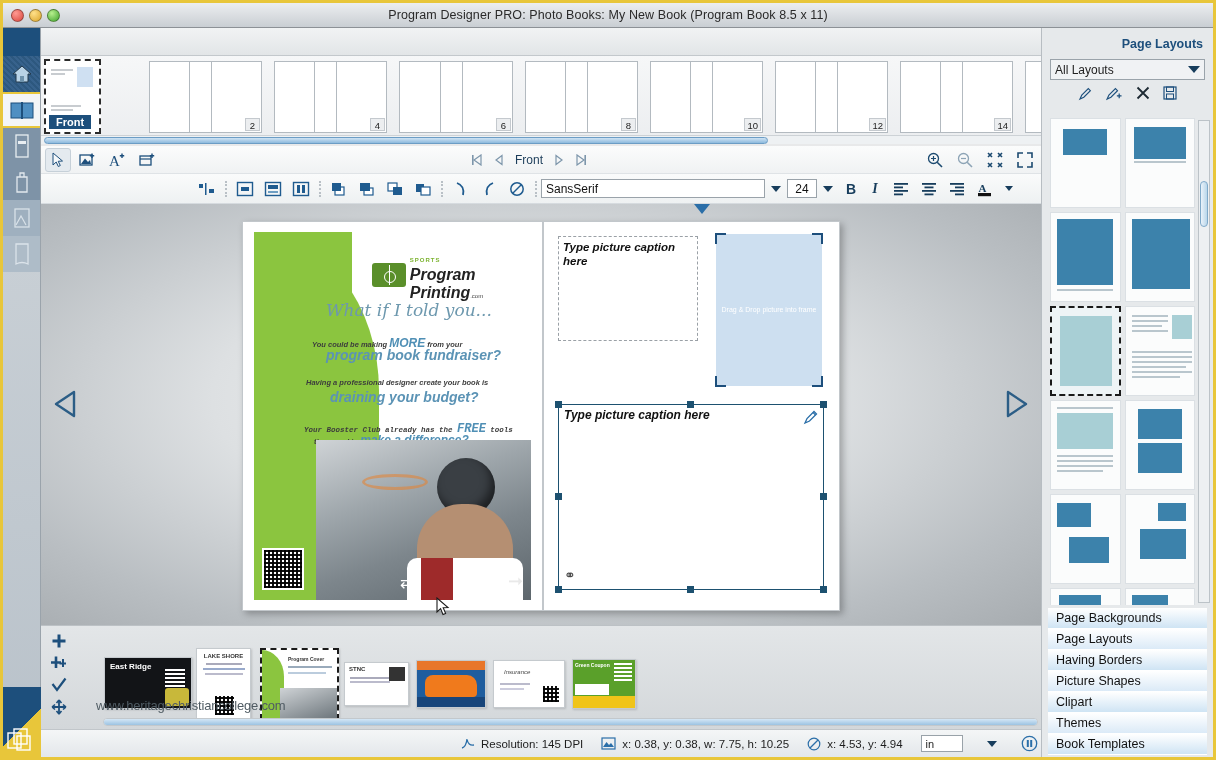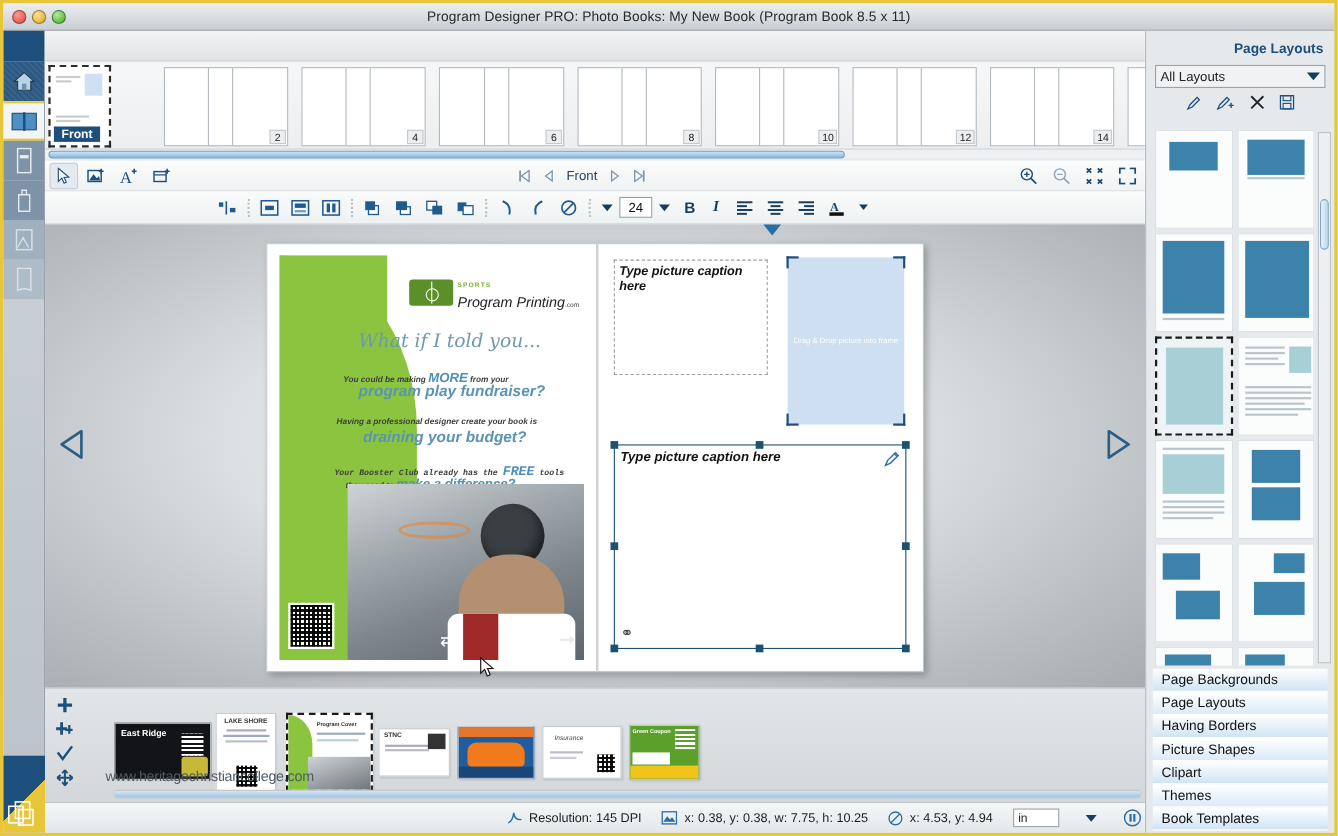--- a/index.html
+++ b/index.html
@@ -189,21 +189,21 @@
     border-top-right-radius: 290px 368px;
   }
   .art-green2 {
     position:absolute; left:0; top:0; width:98px; height:368px; background:#8bc53f;
   }
   .logo { position:absolute; left:118px; top:16px; display:flex; align-items:center; gap:4px; }
   .logo-mark { width:40px; height:24px; background:#5a8f2a; border-radius:3px; position:relative; }
   .logo-mark:before { content:""; position:absolute; left:50%; top:2px; width:1px; height:20px; background:#fff; }
   .logo-mark:after { content:""; position:absolute; left:50%; top:8px; width:10px;height:10px;margin-left:-5px;border:1px solid #fff;border-radius:50%; }
   .logo-t1 { font-size:6px; font-weight:bold; color:#7cb32f; letter-spacing:1px; }
-  .logo-t2 { font-size:13px; font-weight:normal; font-style:italic; color:#222; }
+  .logo-t2 { font-size:16px; font-weight:bold; font-style:italic; color:#222; }
   .logo-t3 { font-size:6px; color:#444; }
   .hl-script {
     position:absolute; left:72px; top:68px; width:200px;
     font-family:"DejaVu Serif", serif; font-style:italic; font-size:17px; color:#6d98ae;
   }
   .ln { position:absolute; font-style:italic; color:#3d3d3d; }
   .blue { color:#5b93b5; }
   .blue-b { color:#4f8fb5; font-weight:bold; }
   .photo {
     position:absolute; left:62px; top:208px; width:215px; height:160px;
@@ -636,20 +636,21 @@
         <path d="M12 2 Q4 5 6 14" fill="none" stroke="#1f5b8f" stroke-width="1.8"></path>
       </svg>
     </span>
     <span class="t2ic">
       <svg width="16" height="16" viewBox="0 0 16 16">
         <circle cx="8" cy="8" r="6.2" fill="none" stroke="#1f5b8f" stroke-width="1.5"></circle>
         <path d="M3.5 12.5 L12.5 3.5" stroke="#1f5b8f" stroke-width="1.5"></path>
       </svg>
     </span>
     <span class="dotsep"></span>
+    <span class="fontbox">SansSerif</span>
     <span class="caret"></span>
     <span class="sizebox">24</span>
     <span class="caret"></span>
     <span class="bi">B</span>
     <span class="bi" style="font-style:italic;font-family:'Liberation Serif',serif;">I</span>
     <span class="t2ic">
       <svg width="16" height="14" viewBox="0 0 16 14">
         <rect x="1" y="1" width="14" height="1.8" fill="#173d5c"></rect>
           <rect x="1" y="4.5" width="9" height="1.8" fill="#173d5c"></rect>
         <rect x="1" y="8" width="14" height="1.8" fill="#173d5c"></rect>
@@ -708,21 +709,21 @@
               <span class="logo-t1">SPORTS</span><br>
               <span class="logo-t2">Program Printing</span><span class="logo-t3">.com</span>
             </span>
           </div>
 
           <div class="hl-script">What if I told you...</div>
 
           <div class="ln" style="left:58px;top:104px;width:200px;font-size:7.5px;font-weight:bold;">
             <span>You could be making </span><span class="blue-b" style="font-size:12px;">MORE</span><span> from your</span>
           </div>
-          <div class="ln blue" style="left:72px;top:115px;width:200px;font-size:14px;font-weight:bold;">program play fundraiser?</div>
+          <div class="ln blue" style="left:72px;top:115px;width:200px;font-size:14px;font-weight:bold;">program book fundraiser?</div>
 
           <div class="ln" style="left:52px;top:146px;width:215px;font-size:7.5px;font-weight:bold;">
             <span>Having a professional designer create your </span><span style="font-weight:bold;">book</span><span> is</span>
           </div>
           <div class="ln blue" style="left:76px;top:157px;width:200px;font-size:14px;font-weight:bold;">draining your budget?</div>
 
           <div class="ln" style="left:50px;top:190px;width:220px;font-size:7.5px;font-weight:bold;font-family:Liberation Mono, monospace;">
             <span>Your Booster Club already has the </span><span class="blue-b" style="font-size:12px;">FREE</span><span> tools</span>
           </div>
           <div class="ln" style="left:60px;top:201px;width:215px;font-size:7.5px;font-weight:bold;">

